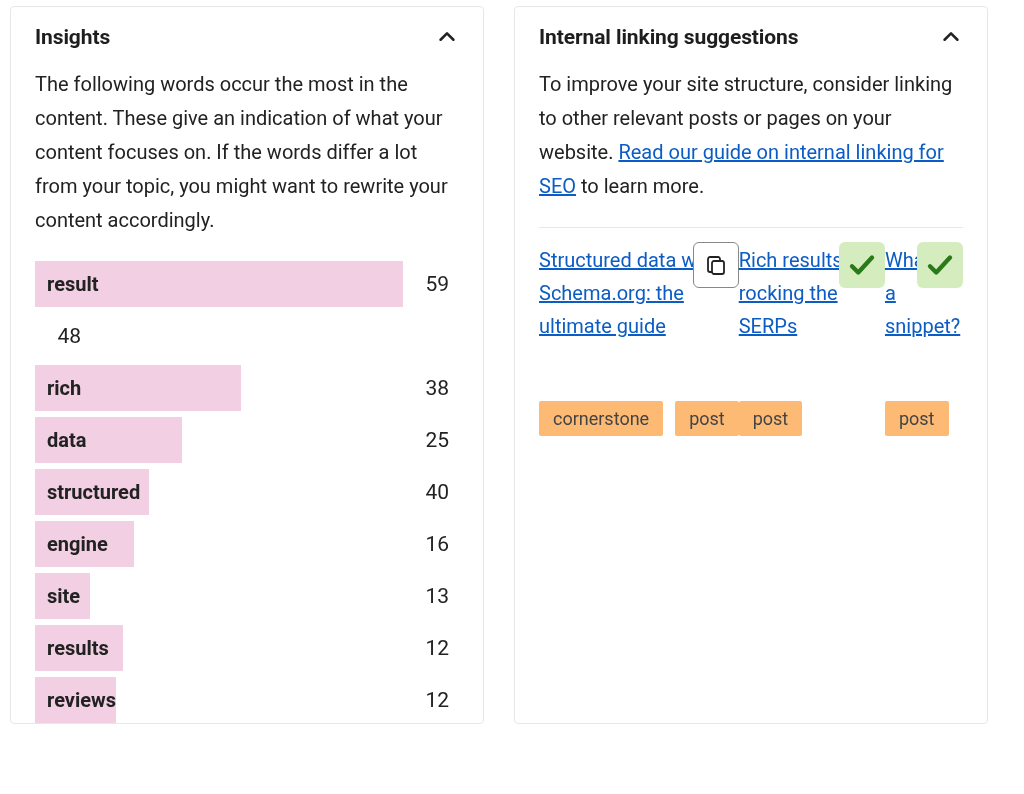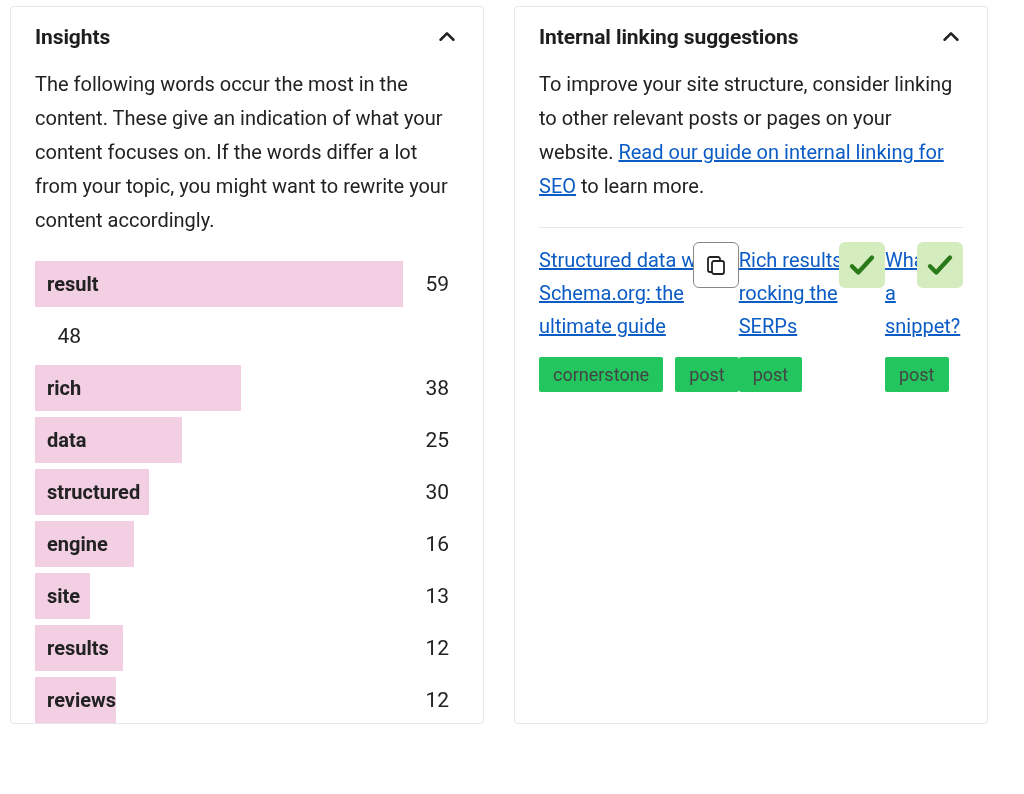--- a/index.html
+++ b/index.html
@@ -107,25 +107,26 @@
     text-decoration: underline;
     display: inline-block;
     max-width: 340px;
   }
   .tag-row {
     display: flex;
     gap: 12px;
     margin-top: 14px;
   }
   .tag {
-    background: #22c55e;
+    background: #fdba74;
     color: #444;
     font-size: 18px;
     padding: 7px 14px;
     border-radius: 2px;
+    margin-top: 44px;
   }
   .action-btn {
     position: absolute;
     right: 0;
     top: 14px;
     width: 46px;
     height: 46px;
     border-radius: 6px;
     display: flex;
     align-items: center;
@@ -181,21 +182,21 @@
               <div class="bar" style="width: 40%; background: rgb(242, 207, 226);"></div>
               <span class="word-label">data</span>
             </div>
             <span class="word-count">25</span>
           </div>
           <div class="word-row">
             <div class="bar-track">
               <div class="bar" style="width: 31%; background: rgb(242, 207, 226);"></div>
               <span class="word-label">structured</span>
             </div>
-            <span class="word-count">30</span>
+            <span class="word-count">40</span>
           </div>
           <div class="word-row">
             <div class="bar-track">
               <div class="bar" style="width: 27%; background: rgb(242, 207, 226);"></div>
               <span class="word-label">engine</span>
             </div>
             <span class="word-count">16</span>
           </div>
           <div class="word-row">
             <div class="bar-track">

